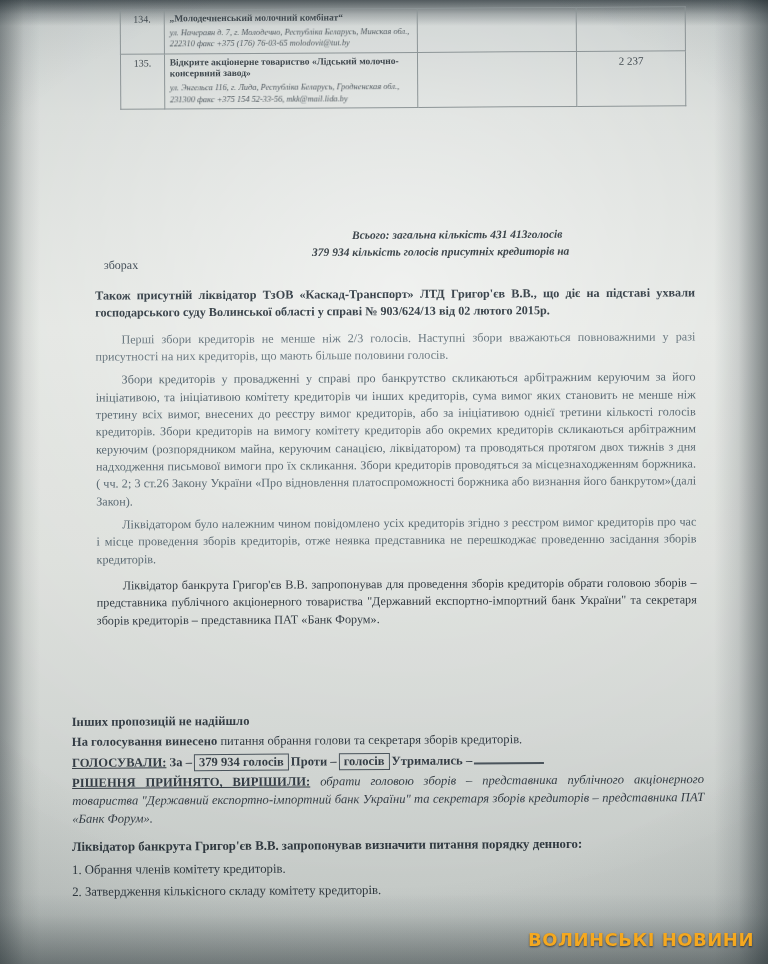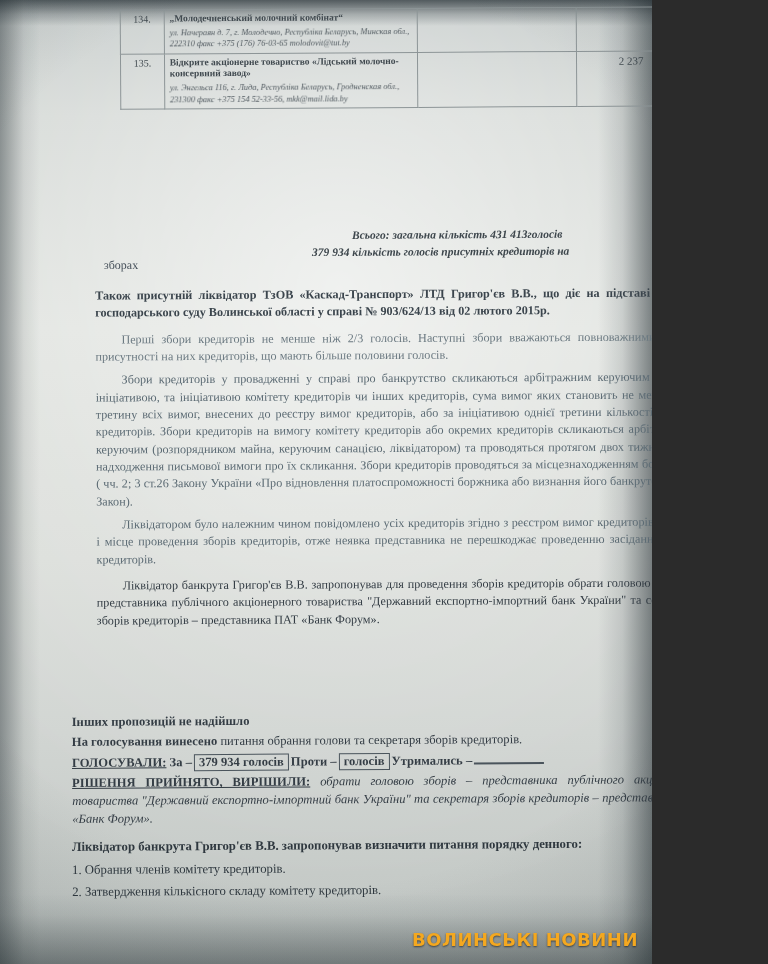--- a/index.html
+++ b/index.html
@@ -2,21 +2,21 @@
 <html lang="uk"><head>
 <meta charset="utf-8">
 <style>
   html, body {
     margin: 0;
     padding: 0;
     background: #2b2b2b;
   }
   #page {
     position: relative;
-    width: 652px;
+    width: 768px;
     height: 964px;
     overflow: hidden;
     background: #cdd2d0;
     font-family: "Liberation Serif", serif;
   }
   
   .paper {
     position: absolute;
     inset: 0;
     background:

